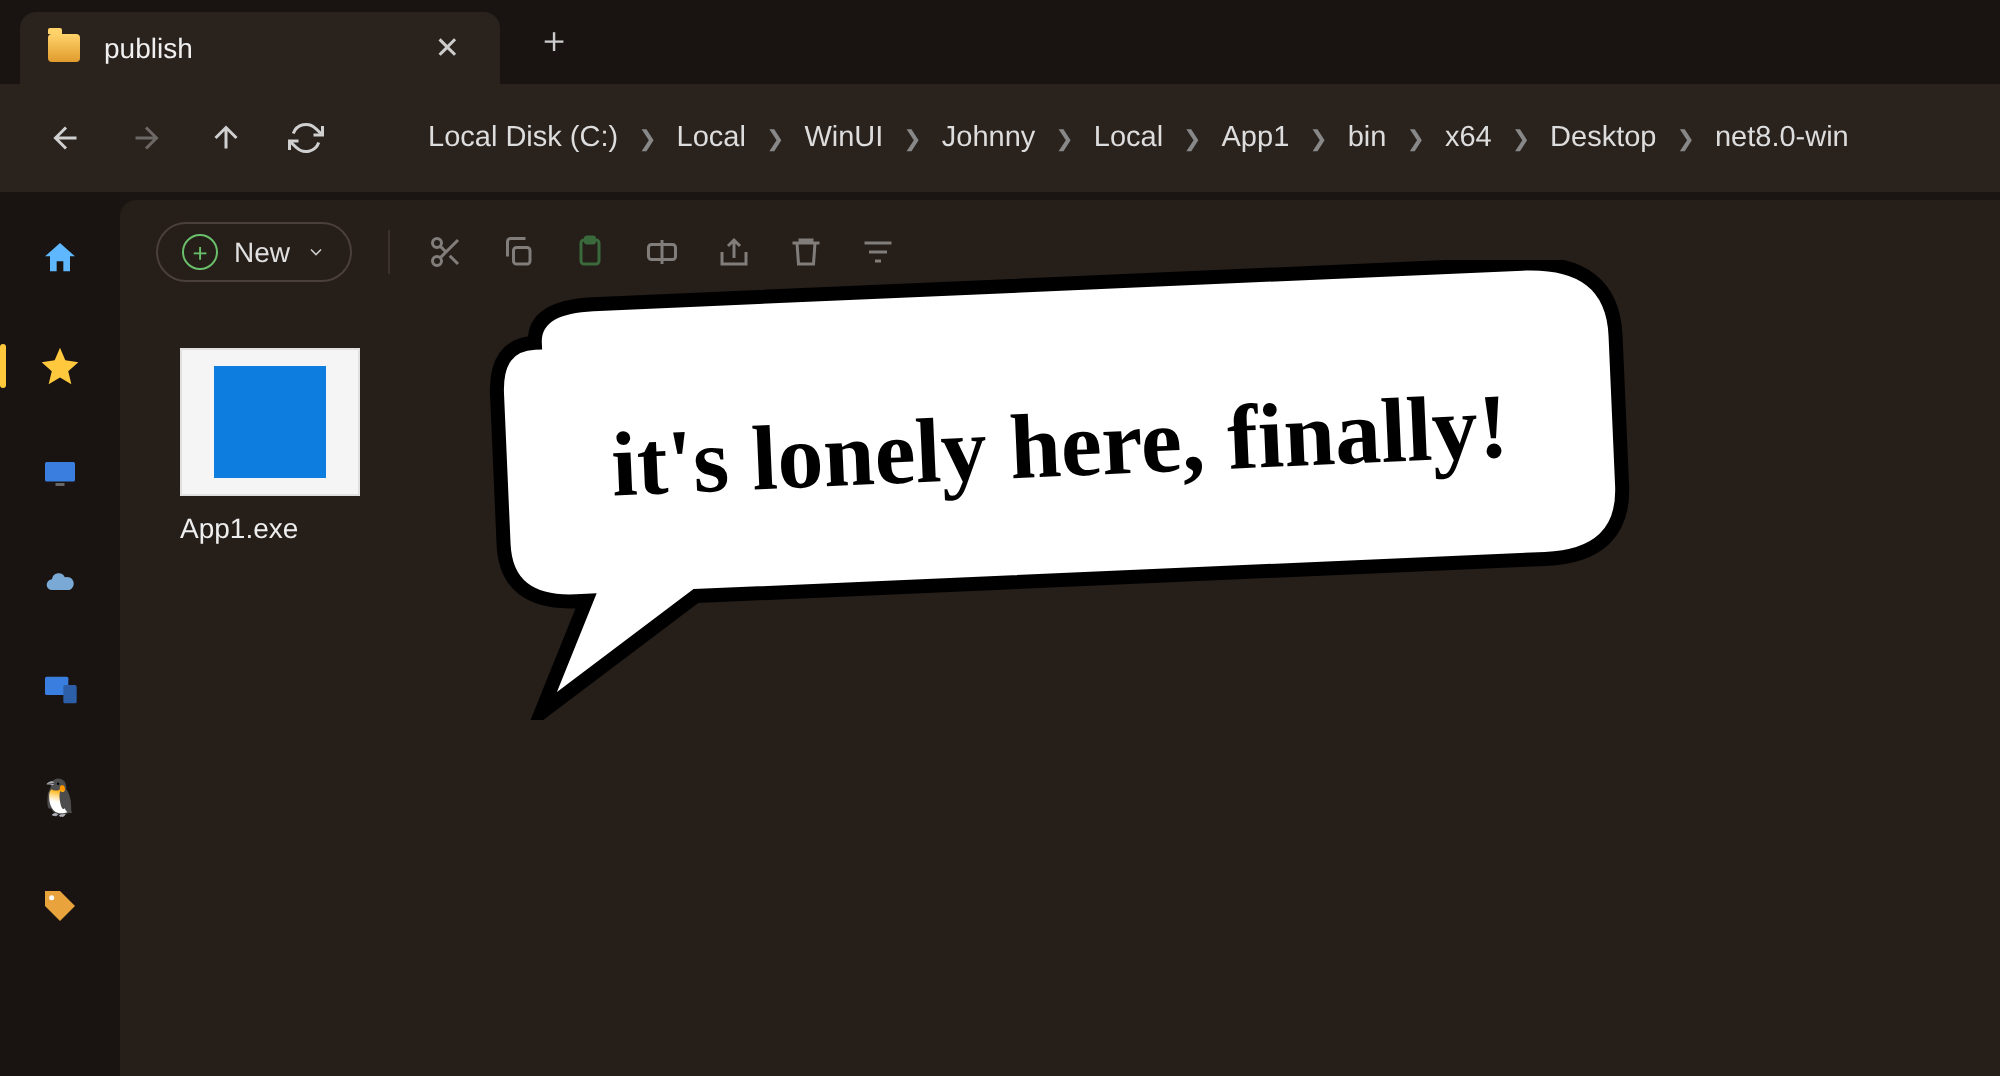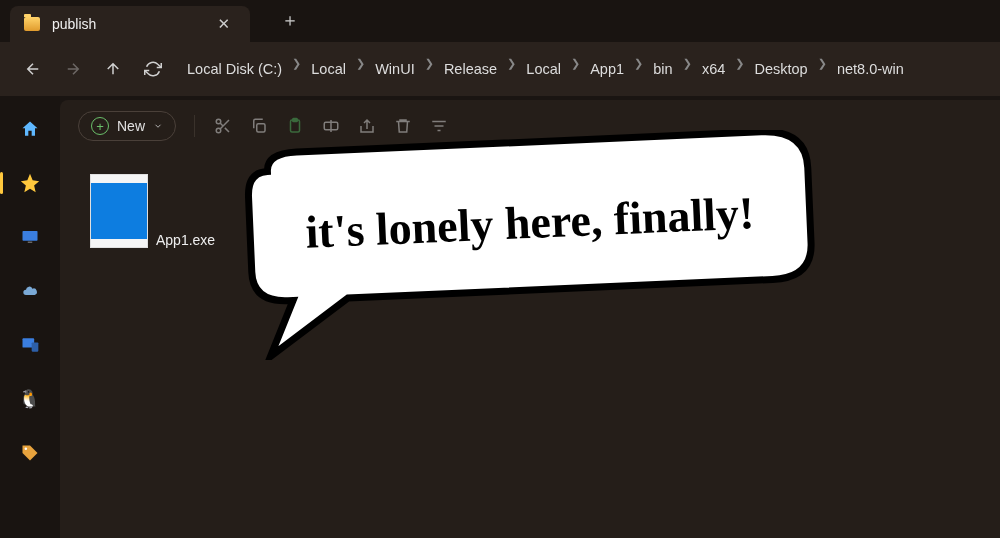--- a/index.html
+++ b/index.html
@@ -5,49 +5,49 @@
     * { margin: 0; padding: 0; box-sizing: border-box; }
     body {
       width: 1000px; height: 538px;
       background: #1a1512;
       font-family: "Segoe UI", sans-serif;
       color: #e0e0e0;
       overflow: hidden;
       position: relative;
     }
     
-    .tabbar { height: 42px; display: flex; align-items: flex-end; padding-left: 10px; gap: 15px; background: #191411; }
+    .tabbar { height: 42px; display: flex; align-items: flex-end; padding-left: 10px; gap: 2px; background: #191411; }
     .tab { display: flex; align-items: center; gap: 12px; height: 36px; padding: 0 14px; background: #2a221d; border-radius: 8px 8px 0 0; min-width: 240px; }
     .tab .folder-ico { width: 16px; height: 14px; background: linear-gradient(#ffd36a,#e09b2d); border-radius: 2px; position: relative; }
     .tab .folder-ico::before { content:''; position:absolute; top:-3px; left:0; width:7px; height:3px; background:#ffd36a; border-radius:1px 1px 0 0;}
     .tab-title { font-size: 14px; color: #f0f0f0; flex: 1; }
     .tab-close { color: #ccc; font-size: 15px; cursor: pointer; padding: 2px 6px; border-radius: 4px; }
     .newtab { color: #ccc; font-size: 18px; margin-left: 8px; margin-bottom: 8px; padding: 2px 8px; cursor: pointer; }
     
     .navbar { height: 54px; display: flex; align-items: center; gap: 18px; padding: 0 22px; background: #2a221d; }
     .nav-btn { width: 22px; height: 22px; display: flex; align-items: center; justify-content: center; cursor: pointer; color: #d0d0d0; }
     .nav-btn.disabled { opacity: 0.4; cursor: default; }
-    .breadcrumbs { display: flex; gap: 6px; font-size: 14.5px; color: #ddd; margin-left: 1px; }
+    .breadcrumbs { display: flex; align-items: center; gap: 6px; font-size: 14.5px; color: #ddd; margin-left: 28px; }
     .crumb { padding: 4px 4px; cursor: pointer; white-space: nowrap; }
     .chev { color: #888; font-size: 11px; }
     
     .main { display: flex; height: calc(100% - 96px); }
     .sidebar { width: 60px; background: #191411; display: flex; flex-direction: column; align-items: center; padding-top: 18px; gap: 24px; }
     .side-item { width: 36px; height: 30px; display: flex; align-items: center; justify-content: center; cursor: pointer; border-radius: 4px; position: relative; }
     .side-item.active::before { content:''; position:absolute; left:-12px; top:4px; width:3px; height:22px; background:#ffc83d; border-radius:2px; }
     .content { flex: 1; background: #251e19; position: relative; border-radius: 8px 0 0 0; margin-top: 4px; }
     
     .toolbar { height: 52px; display: flex; align-items: center; gap: 16px; padding: 0 18px; }
     .new-btn { display: flex; align-items: center; gap: 8px; padding: 5px 12px; border: 1px solid #4a4039; border-radius: 20px; cursor: pointer; font-size: 14px; }
     .new-btn .plus { width: 18px; height: 18px; border: 1.5px solid #6abf6a; border-radius: 50%; display: flex; align-items: center; justify-content: center; color: #6abf6a; font-size: 13px; line-height: 1; }
     .tool-ico { width: 20px; height: 20px; display: flex; align-items: center; justify-content: center; opacity: 0.55; cursor: pointer; }
     .divider { width: 1px; height: 22px; background: #3a322b; margin: 0 2px; }
     
     .files { padding: 22px 30px; }
-    .file { display: flex; flex-direction: row; align-items: flex-end; gap: 8px; width: 100px; cursor: pointer; }
+    .file { display: flex; flex-direction: column; align-items: flex-start; gap: 8px; width: 100px; cursor: pointer; }
     .file-ico { width: 90px; height: 74px; background: #f5f5f5; border: 1px solid #e0e0e0; display: flex; align-items: center; justify-content: center; }
     .file-ico .inner { width: 56px; height: 56px; background: #0d7de0; }
     .file-label { font-size: 14px; color: #eee; }
     
     .bubble-wrap { position: absolute; top: 130px; left: 210px; width: 630px; height: 200px; pointer-events: none; }
     .bubble-text {
       font-family: "Comic Sans MS", cursive;
       font-size: 46px; font-weight: 700;
       fill: #000; stroke: #fff; stroke-width: 0;
     }
@@ -87,21 +87,21 @@
         <path d="M3.51 9a9 9 0 0114.85-3.36L23 10M1 14l4.64 4.36A9 9 0 0020.49 15"></path>
       </svg>
   </div>
   <div class="breadcrumbs">
     <span class="crumb">Local Disk (C:)</span>
       <span class="chev">❯</span>
     <span class="crumb">Local</span>
       <span class="chev">❯</span>
     <span class="crumb">WinUI</span>
       <span class="chev">❯</span>
-    <span class="crumb">Release</span>
+    <span class="crumb">Johnny</span>
       <span class="chev">❯</span>
     <span class="crumb">Local</span>
       <span class="chev">❯</span>
     <span class="crumb">App1</span>
       <span class="chev">❯</span>
     <span class="crumb">bin</span>
       <span class="chev">❯</span>
     <span class="crumb">x64</span>
       <span class="chev">❯</span>
     <span class="crumb">Desktop</span>

